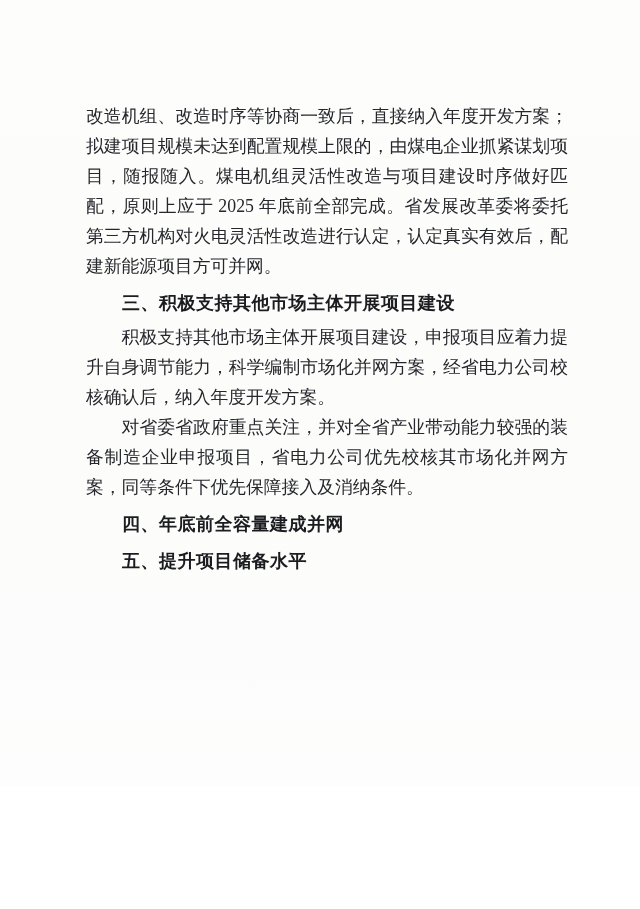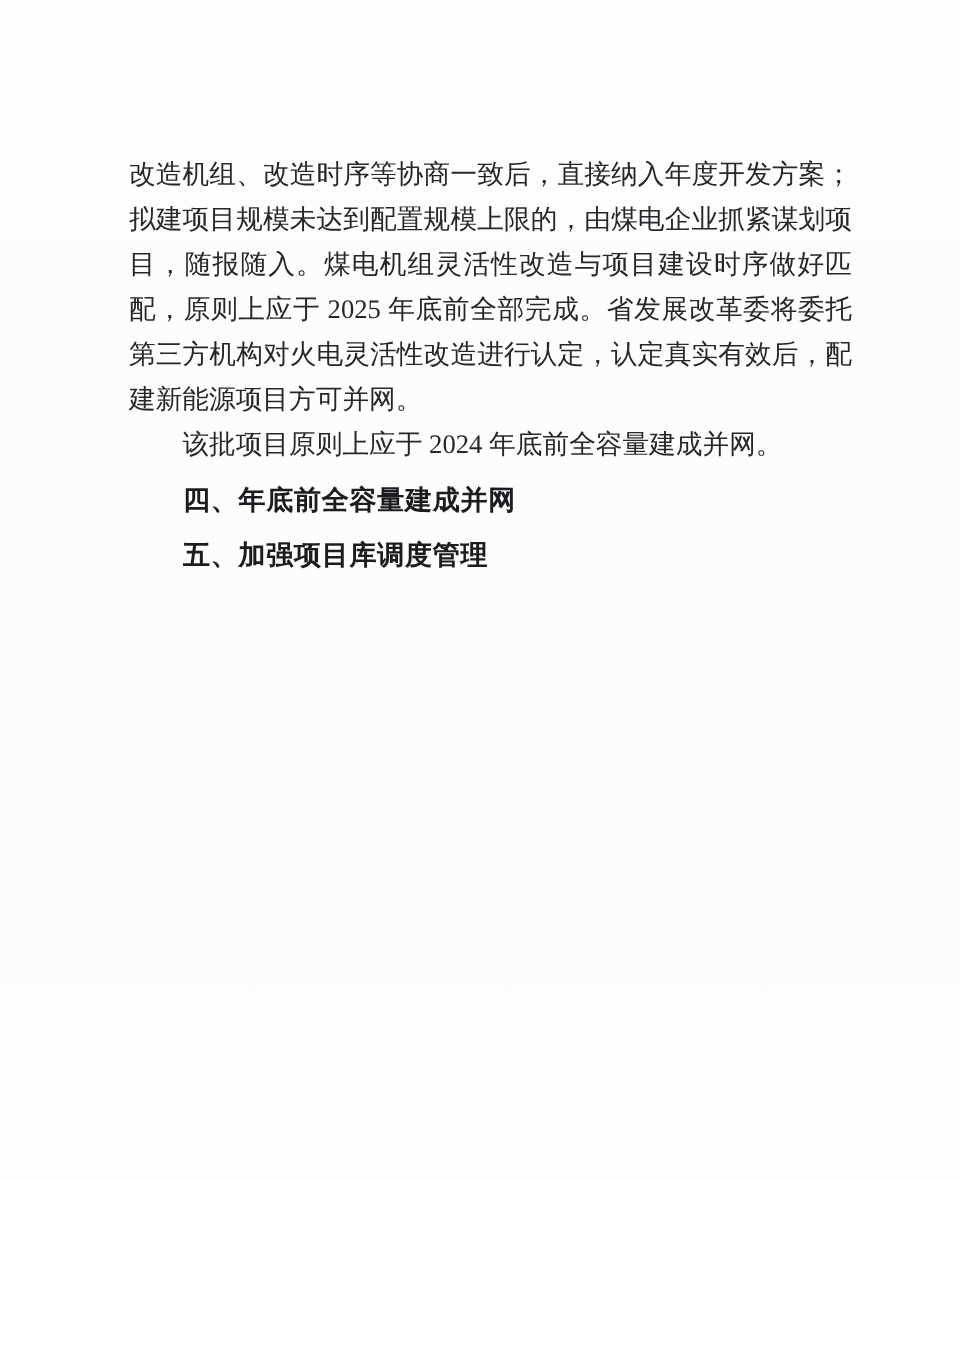--- a/index.html
+++ b/index.html
@@ -55,18 +55,20 @@
     letter-spacing: 2px;
     white-space: nowrap;
   }
 </style>
 </head>
 <body>
 
 <div class="page">
   <div class="content">
     <p class="para">改造机组、改造时序等协商一致后，直接纳入年度开发方案；拟建项目规模未达到配置规模上限的，由煤电企业抓紧谋划项目，随报随入。煤电机组灵活性改造与项目建设时序做好匹配，原则上应于 2025 年底前全部完成。省发展改革委将委托第三方机构对火电灵活性改造进行认定，认定真实有效后，配建新能源项目方可并网。</p>
-    <p class="para indent">该批项目原则上应于 2024 年底前全容量建成并网。</p>
+    <h2 class="heading">三、积极支持其他市场主体开展项目建设</h2>
+    <p class="para indent">积极支持其他市场主体开展项目建设，申报项目应着力提升自身调节能力，科学编制市场化并网方案，经省电力公司校核确认后，纳入年度开发方案。</p>
+    <p class="para indent">对省委省政府重点关注，并对全省产业带动能力较强的装备制造企业申报项目，省电力公司优先校核其市场化并网方案，同等条件下优先保障接入及消纳条件。</p>
     <h2 class="heading">四、年底前全容量建成并网</h2>
-    <h2 class="heading">五、加强项目库调度管理</h2>
+    <h2 class="heading">五、提升项目储备水平</h2>
   </div>
   <div class="pagenum">— 3 —</div>
 </div>
 
 </body></html>

